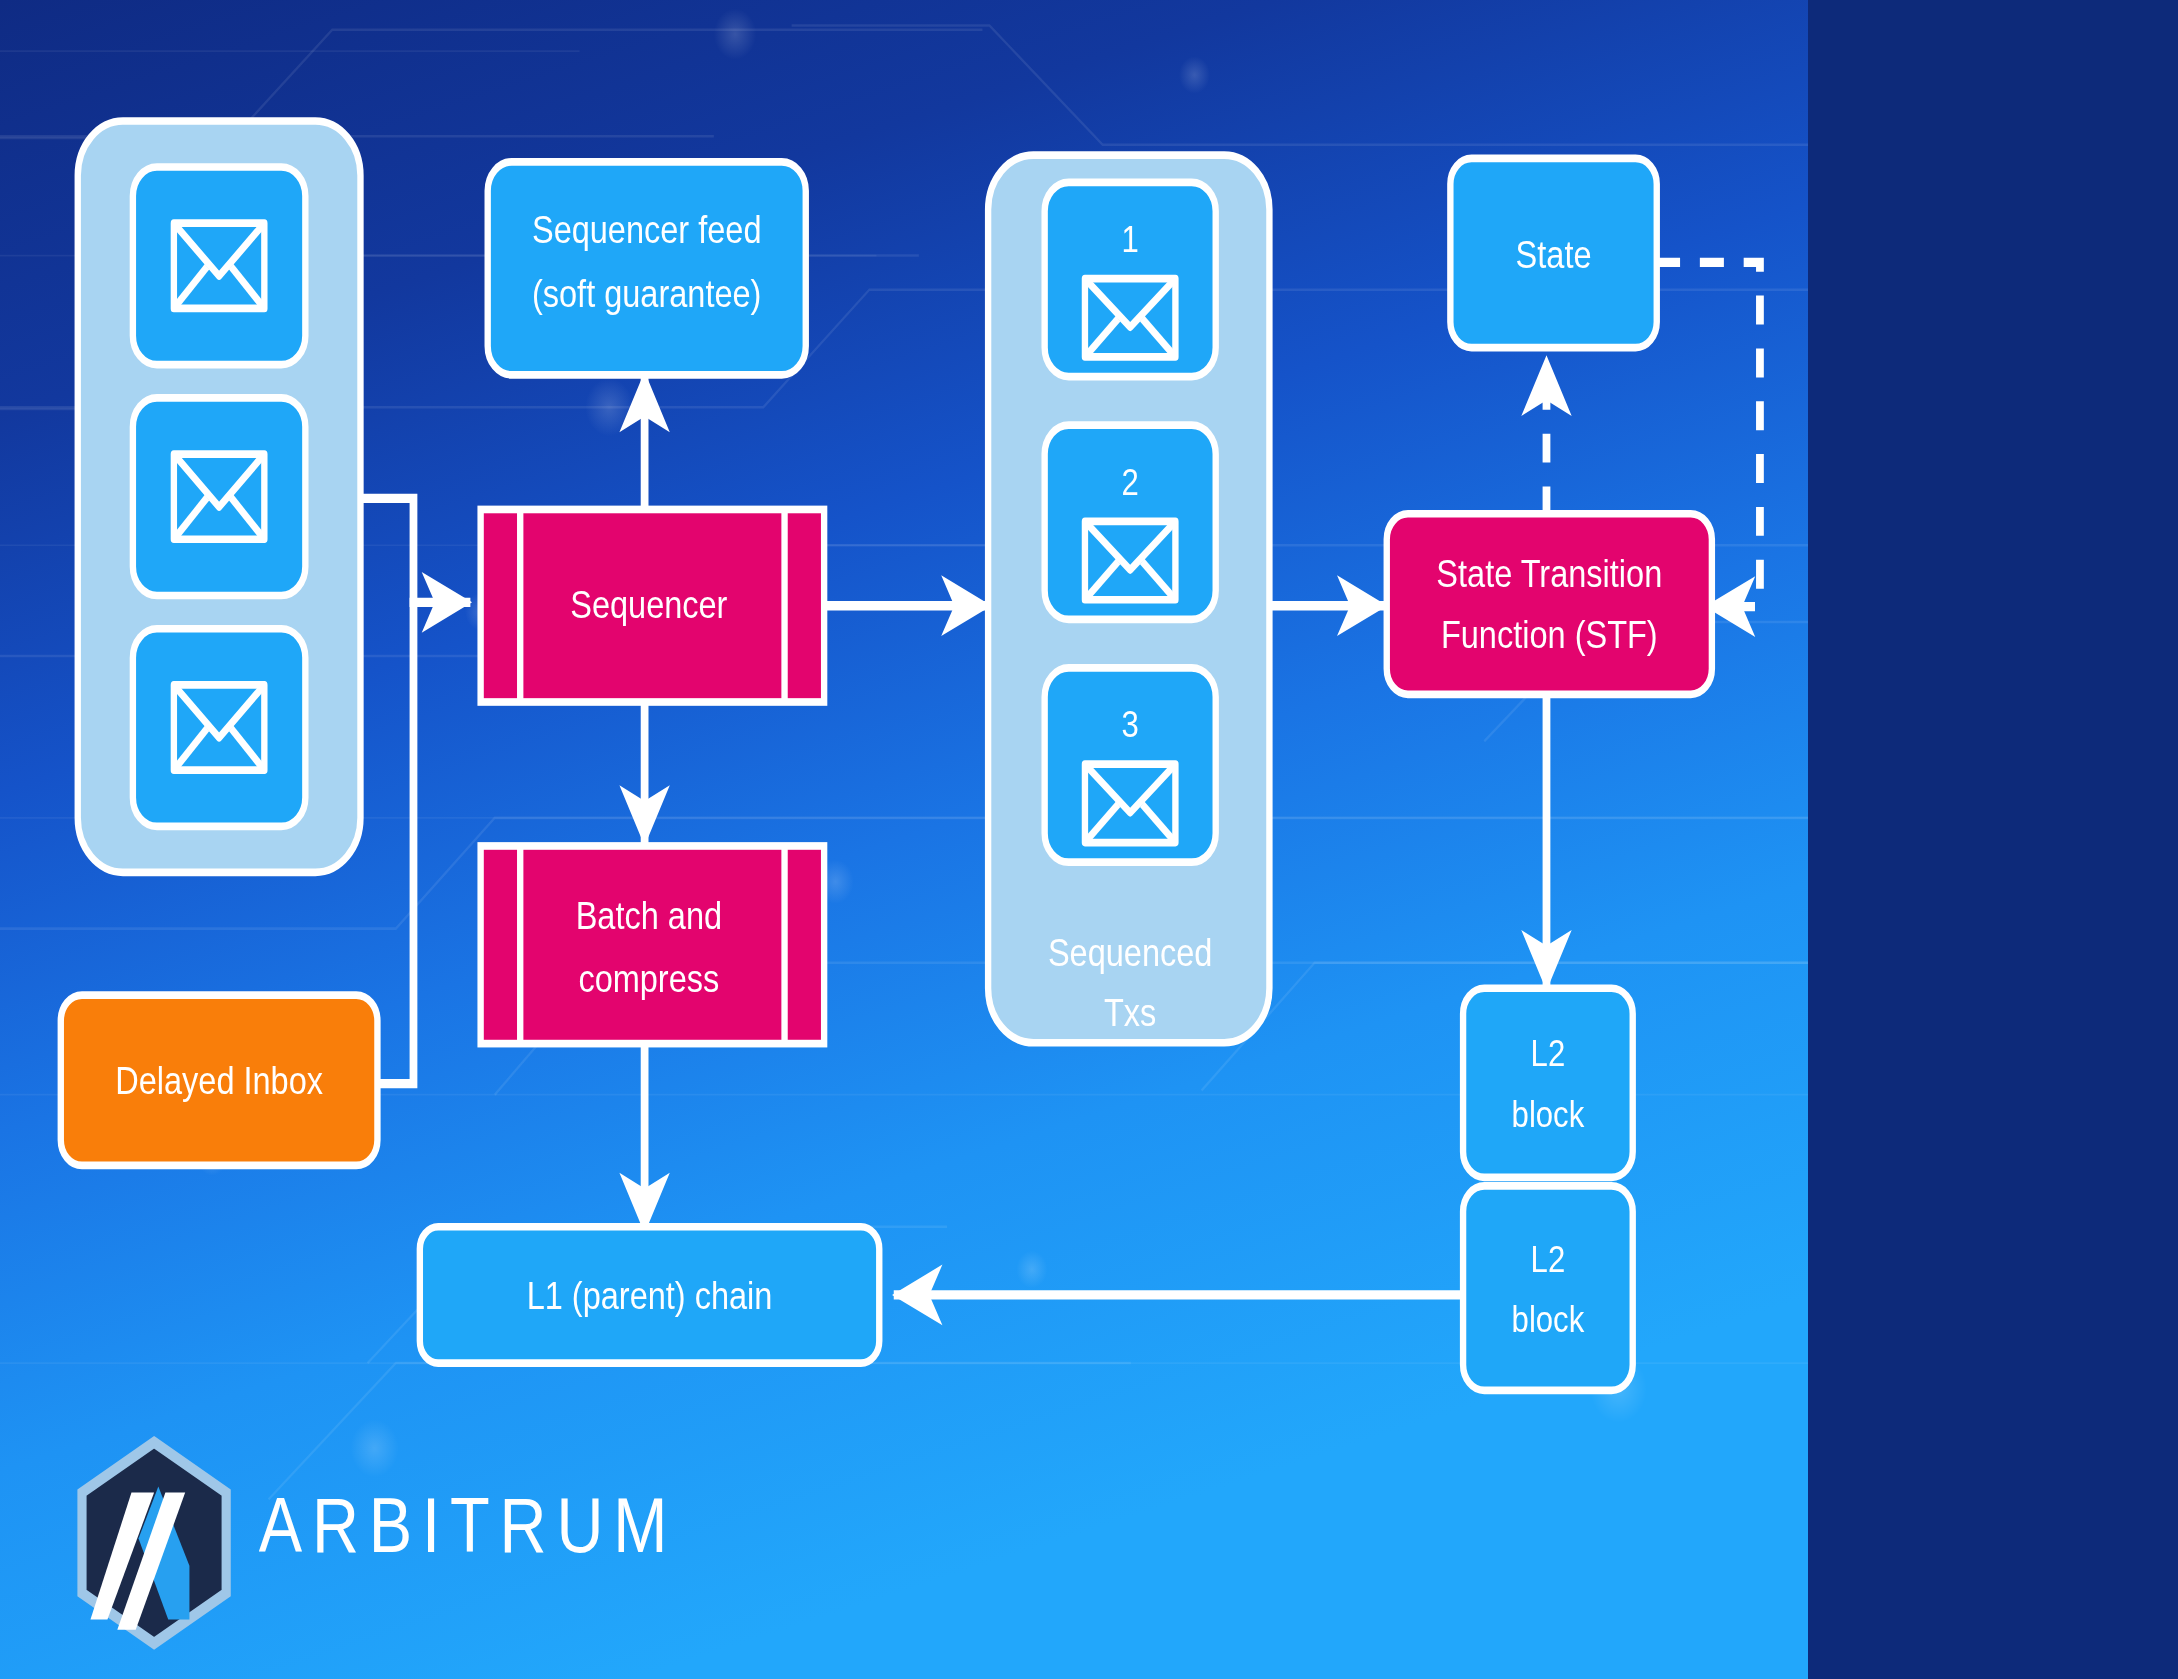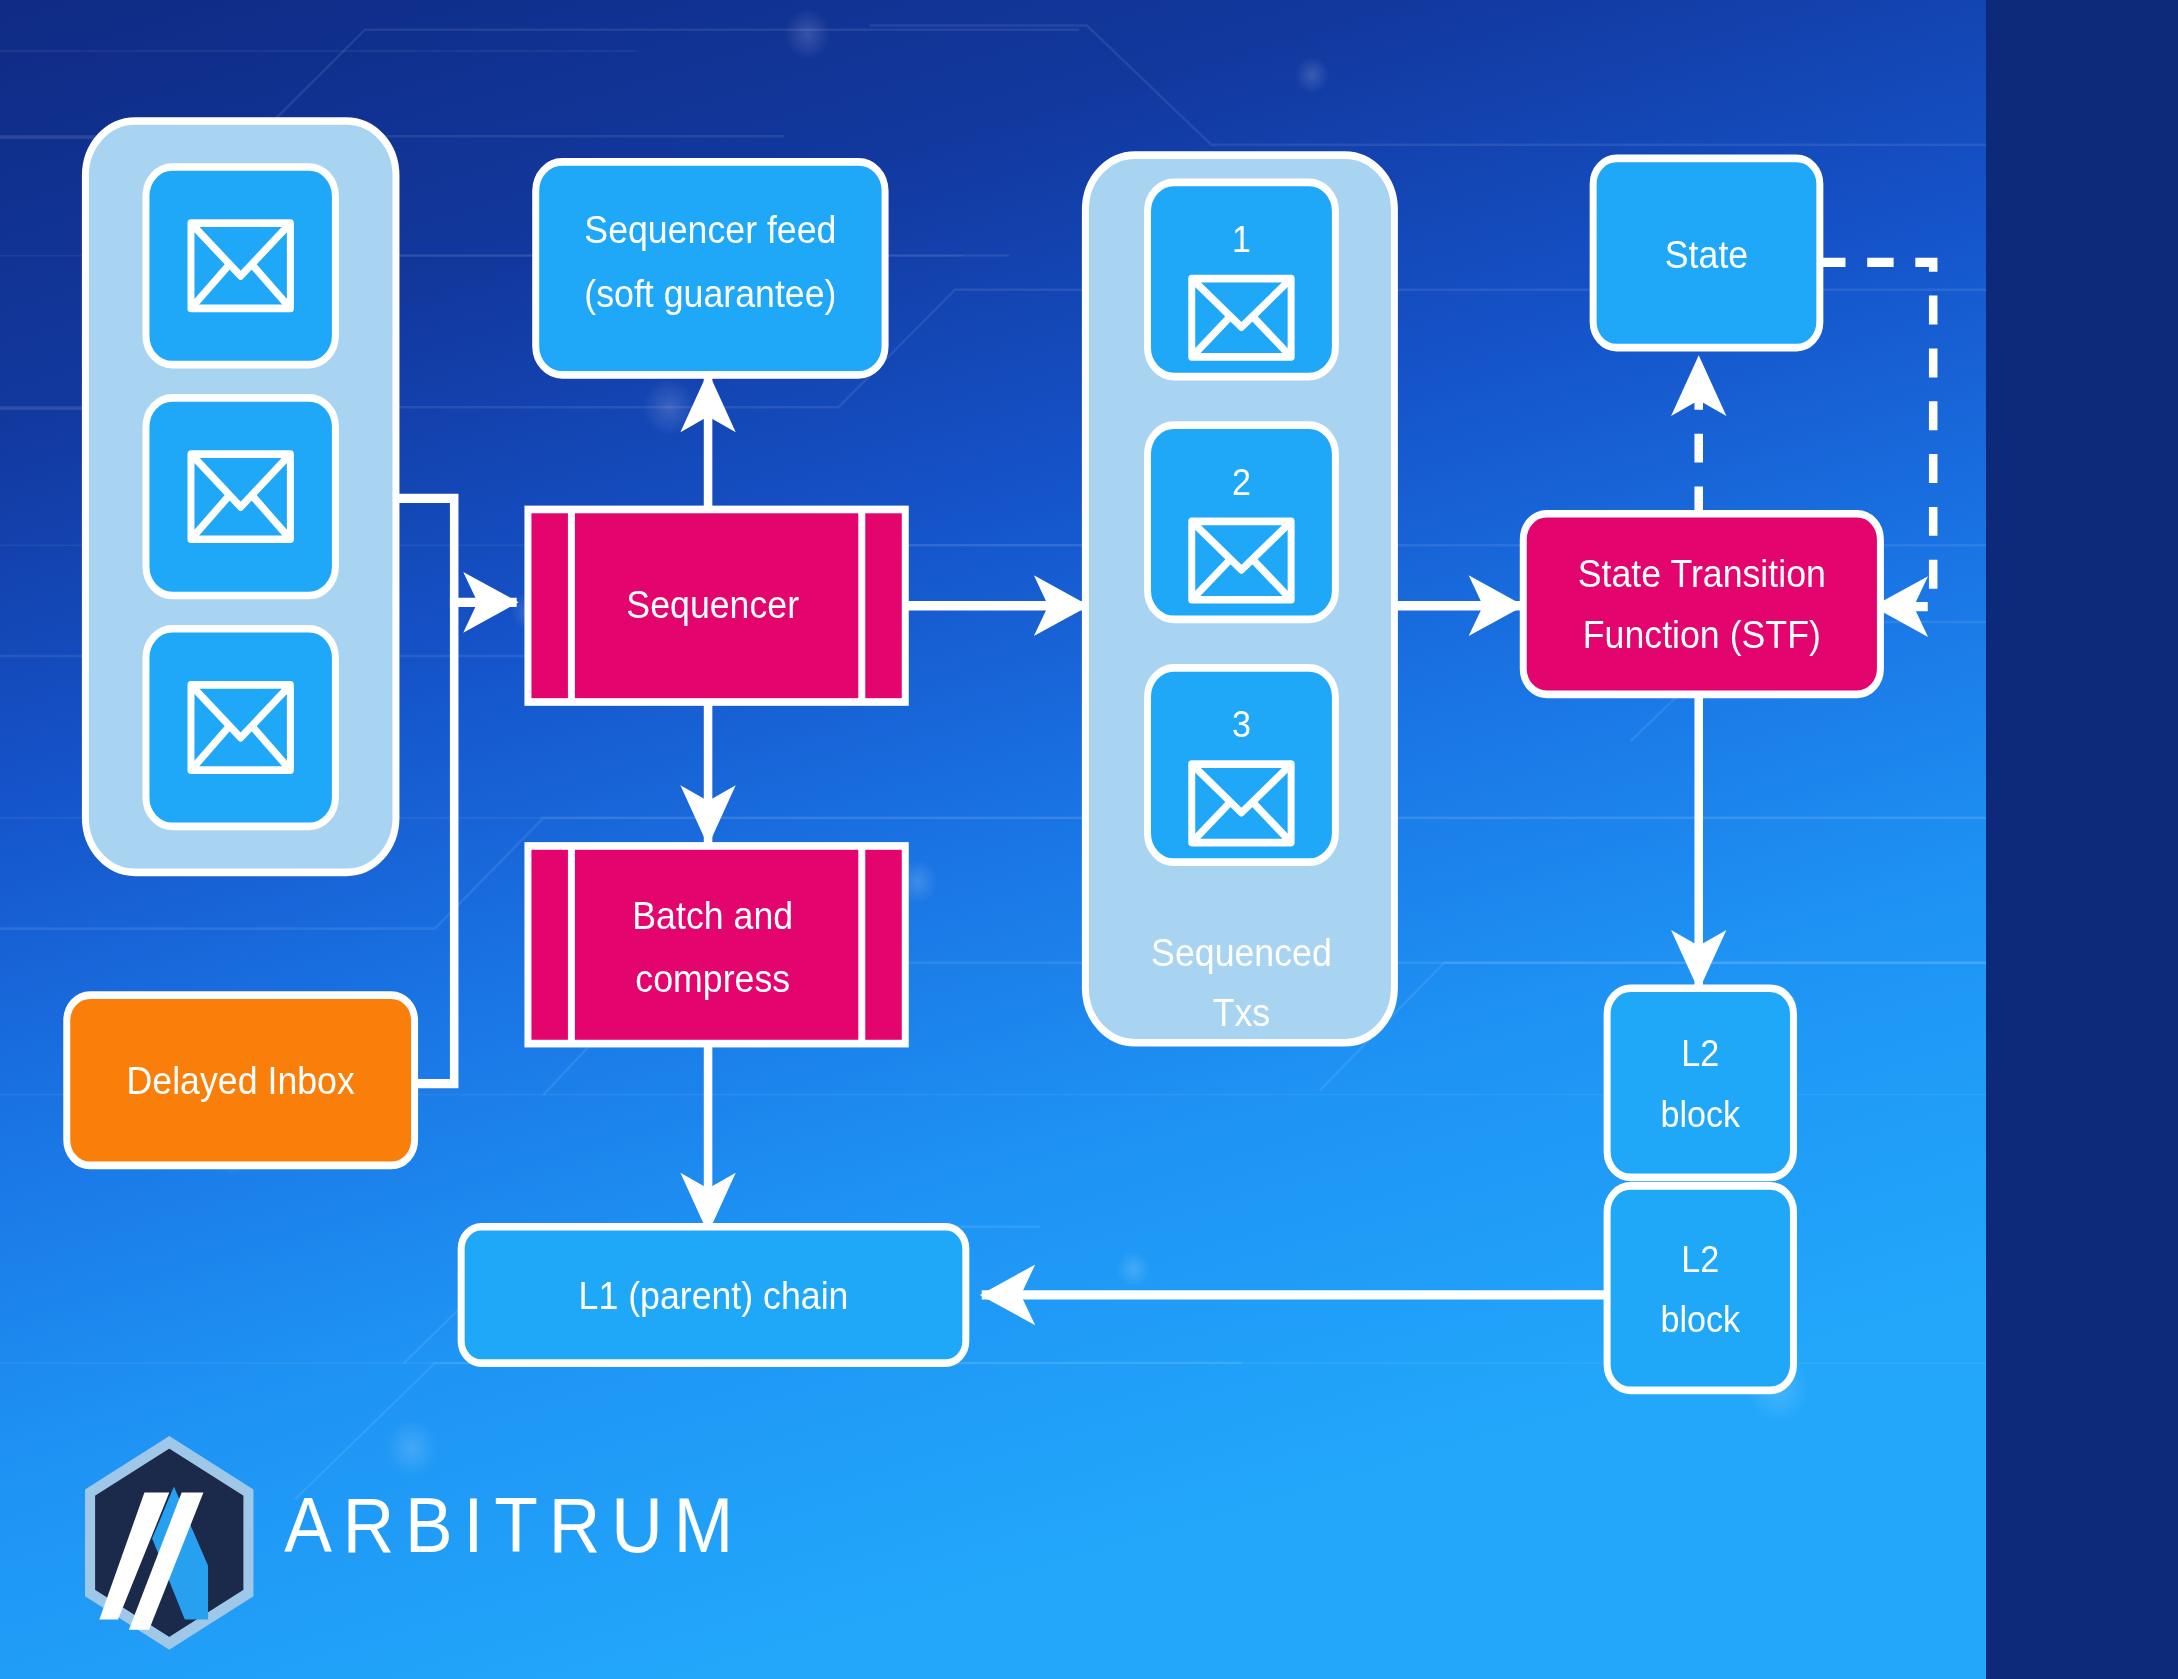--- a/index.html
+++ b/index.html
@@ -2,21 +2,21 @@
 <html style="font-size:13.6px"><head>
 <meta charset="utf-8">
 <style>
   html, body {
     margin: 0;
     padding: 0;
     background: #0d2a7a;
   }
   #stage {
     position: relative;
-    width: 1986px;
+    width: 1808px;
     height: 1680px;
     overflow: hidden;
     font-family: "Liberation Sans", "DejaVu Sans", sans-serif;
   }
   #bg {
     position: absolute;
     inset: 0;
     width: 100%;
     height: 100%;
   }

